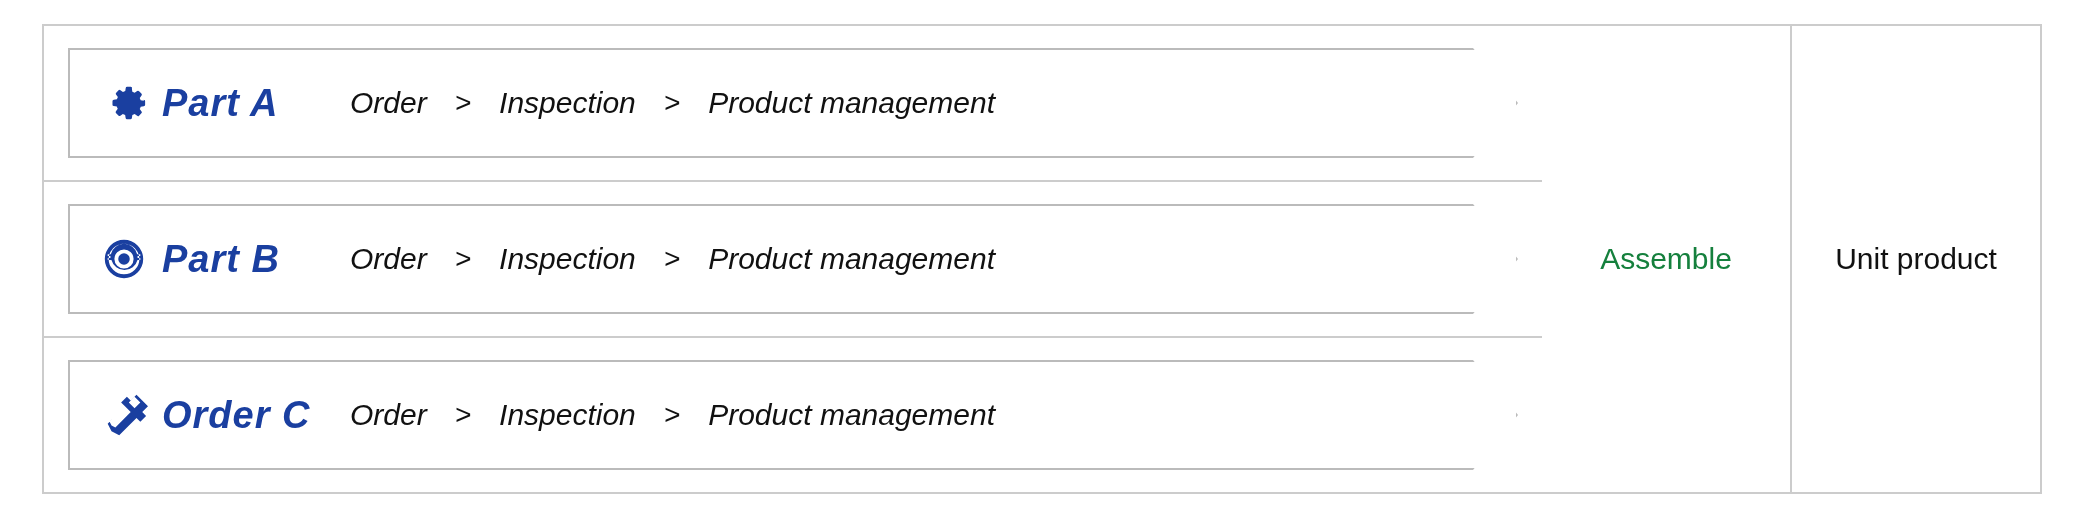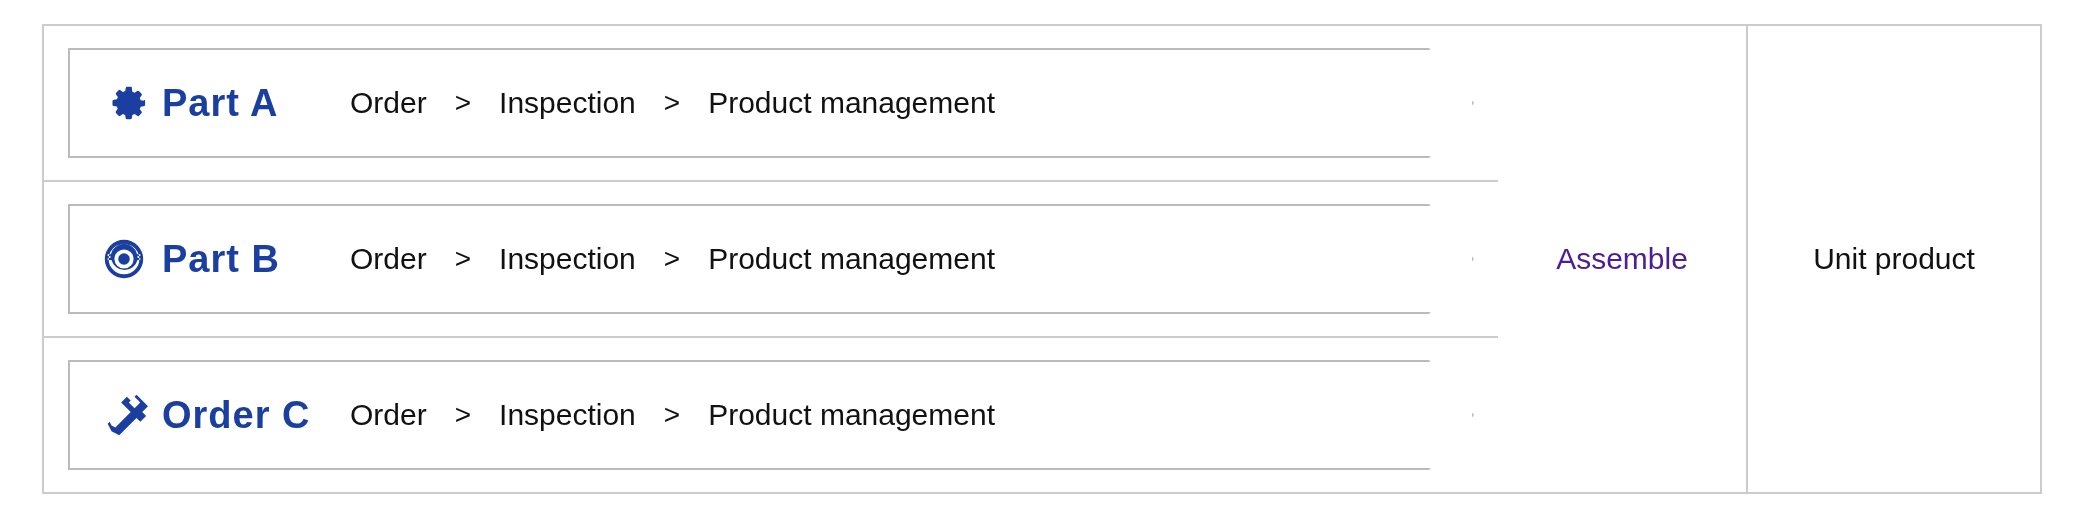--- a/index.html
+++ b/index.html
@@ -36,20 +36,21 @@
       align-items: center;
       clip-path: polygon(0 0, calc(100% - 45px) 0, 100% 50%, calc(100% - 45px) 100%, 0 100%);
     }
     .arrow-content {
       display: flex;
       align-items: center;
       gap: 30px;
       padding-left: 30px;
       padding-right: 70px;
       width: 100%;
+      font-style: italic;
     }
     .part-label {
       display: flex;
       align-items: center;
       gap: 14px;
       min-width: 220px;
     }
     .part-name {
       color: #1a3fa0;
       font-size: 38px;
@@ -88,27 +89,27 @@
     }
     .assemble-cell {
       display: flex;
       align-items: center;
       justify-content: center;
       width: 250px;
       border: 2px solid #ccc;
       border-left: none;
       font-size: 30px;
       font-weight: 500;
-      color: #4c1d95;
+      color: #15803d;
     }
     .unit-cell {
       display: flex;
       align-items: center;
       justify-content: center;
-      width: 294px;
+      width: 250px;
       border: 2px solid #ccc;
       border-left: none;
       font-size: 30px;
       font-weight: 500;
       color: #111;
     }
     
     .icon-svg {
       width: 48px;
       height: 48px;

